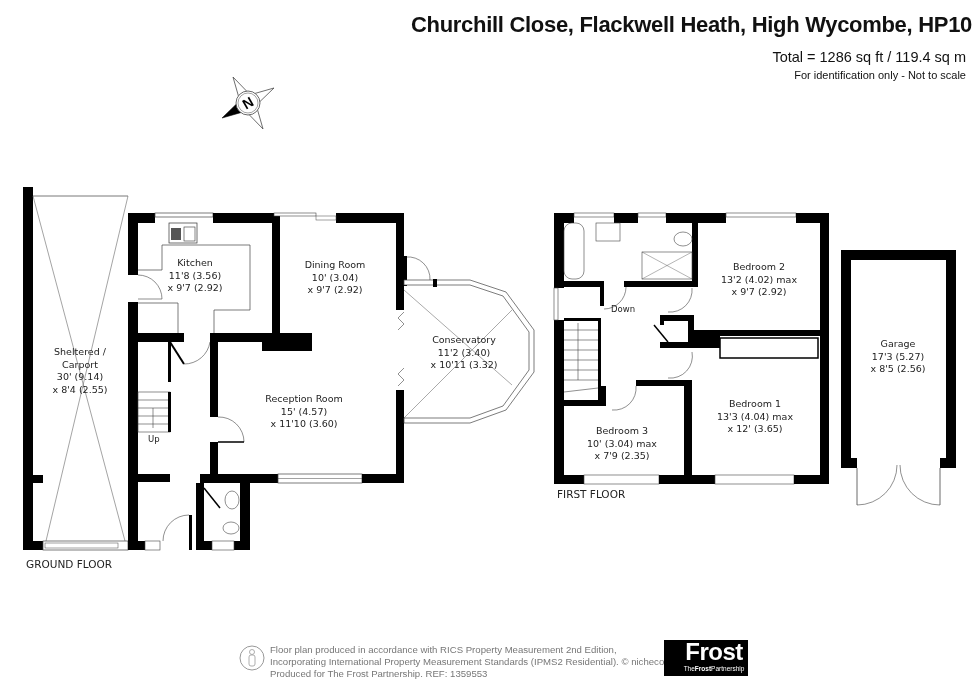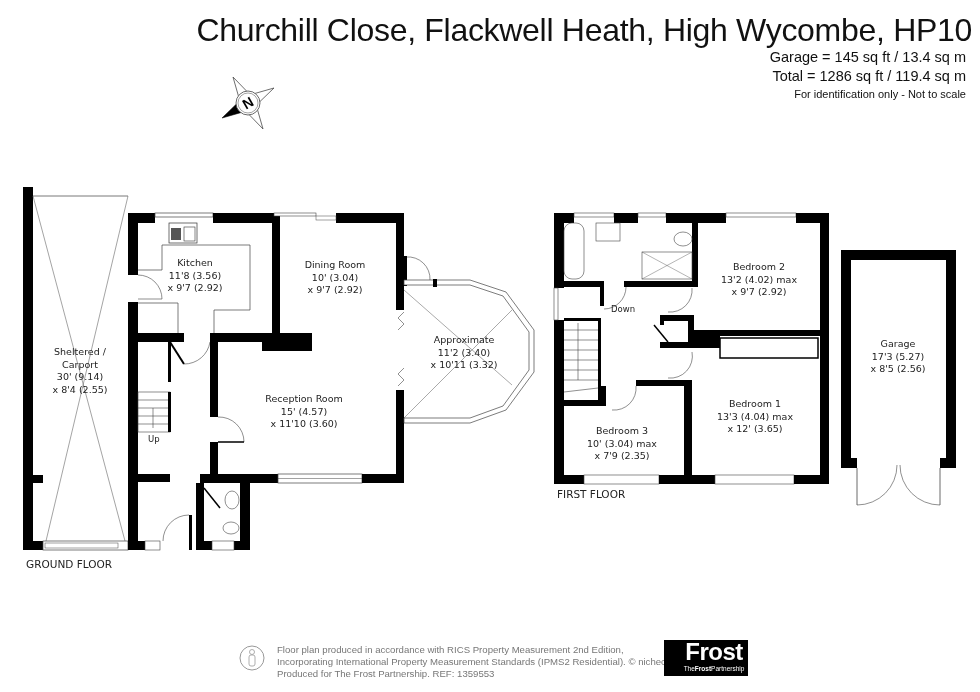--- a/index.html
+++ b/index.html
@@ -1,34 +1,33 @@
 <!DOCTYPE html>
 <html><head>
 <meta charset="utf-8">
 <style>
   html, body { margin:0; padding:0; background:#ffffff; }
   body { width:980px; height:692px; position:relative; overflow:hidden; font-family:"Liberation Sans", sans-serif; color:#111; }
-  .title { position:absolute; right:8px; top:12px; font-size:32px; font-weight:normal; letter-spacing:-0.3px; white-space:nowrap;margin-left:8px; }
+  .title { position:absolute; right:8px; top:12px; font-size:22px; font-weight:bold; letter-spacing:-0.3px; white-space:nowrap;margin-left:8px; }
   .areas { position:absolute; right:14px; top:48px; text-align:right; font-size:14.5px; line-height:19px; }
   .areas .note { font-size:11px; line-height:16px; }
   svg.plan { position:absolute; left:0; top:0; }
   .room-label { position:absolute; text-align:center; font-family:"DejaVu Sans", sans-serif; font-size:9.5px; line-height:12.5px; color:#222; white-space:nowrap; transform:translateX(-50%); }
   .floor-label { position:absolute; font-family:"DejaVu Sans", sans-serif; font-size:10.5px; color:#222; }
   .small-label { position:absolute; font-family:"DejaVu Sans", sans-serif; font-size:8.5px; color:#222; }
-  .footer { position:absolute; left:270px; top:644px; font-size:9.6px; line-height:12px; color:#777; white-space:nowrap;margin-left:7px; }
+  .footer { position:absolute; left:270px; top:644px; font-size:9.6px; line-height:12px; color:#777; white-space:nowrap; }
   .logo { position:absolute; left:664px; top:640px; width:68px; height:36px; background:#000; color:#fff; text-align:center;padding-left:16px; }
   .logo .big { font-size:24px; font-weight:bold; line-height:24px; letter-spacing:-0.5px; }
   .logo .sub { font-size:6.5px; line-height:9px; }
 </style>
 </head>
 <body>
 
 <div class="title">Churchill Close, Flackwell Heath, High Wycombe, HP10</div>
 <div class="areas">
-  <div>Garage = 145 sq ft / 13.4 sq m</div>
   <div>Total = 1286 sq ft / 119.4 sq m</div>
   <div class="note">For identification only - Not to scale</div>
 </div>
 
 <svg class="plan" width="980" height="692" viewBox="0 0 980 692">
 
   <g transform="translate(248,103)">
     <polygon points="0,-30 6,-6 30,0 6,6 0,30 -6,6 -30,0 -6,-6" fill="none" stroke="#444" stroke-width="0.7" transform="rotate(-30)"></polygon>
     <polygon points="-30,0 -6,-6 -6,6" fill="#000" transform="rotate(-30)"></polygon>
     <circle r="12" fill="#fff" stroke="#444" stroke-width="0.8"></circle>
@@ -224,21 +223,21 @@
   <div>Kitchen</div>
   <div>11'8 (3.56)</div>
   <div>x 9'7 (2.92)</div>
 </div>
 <div class="room-label" style="left:335px; top:259px;">
   <div>Dining Room</div>
   <div>10' (3.04)</div>
   <div>x 9'7 (2.92)</div>
 </div>
 <div class="room-label" style="left:464px; top:334px;">
-  <div>Approximate</div>
+  <div>Conservatory</div>
   <div>11'2 (3.40)</div>
   <div>x 10'11 (3.32)</div>
 </div>
 <div class="room-label" style="left:80px; top:346px;">
   <div>Sheltered /</div>
   <div>Carport</div>
   <div>30' (9.14)</div>
   <div>x 8'4 (2.55)</div>
 </div>
 <div class="room-label" style="left:304px; top:393px;">

